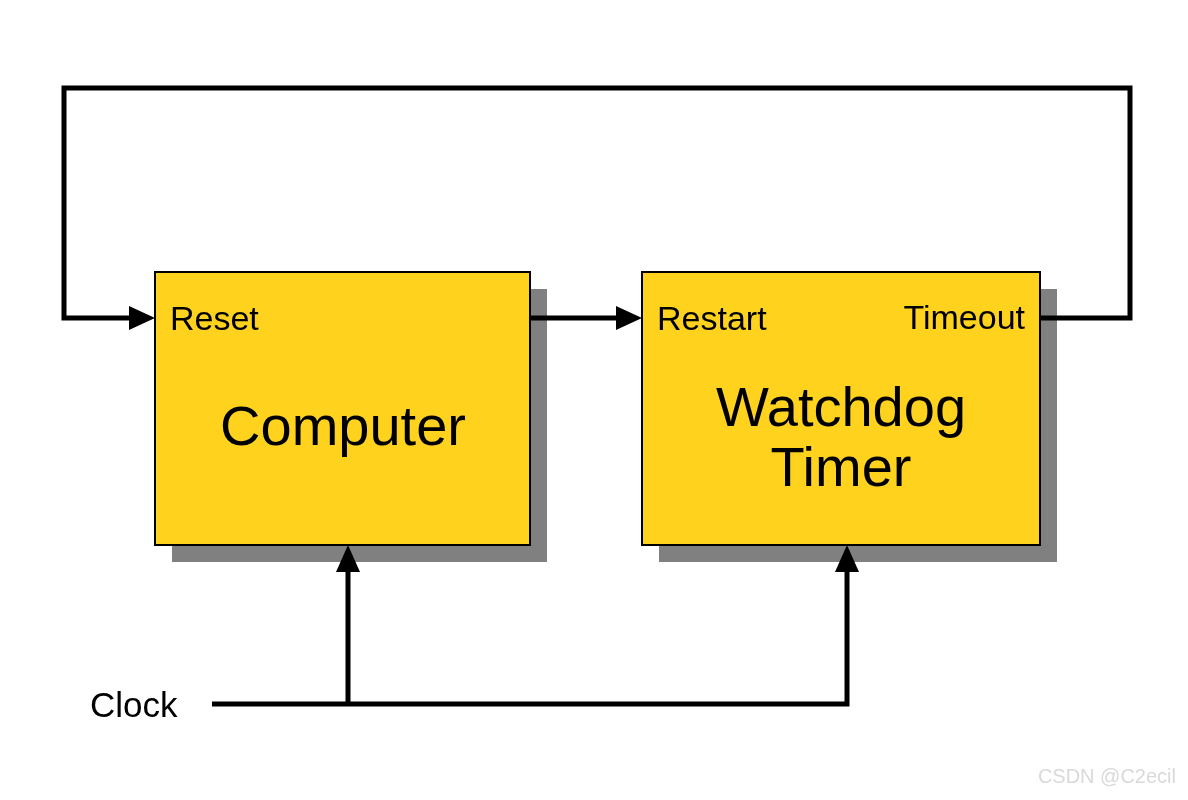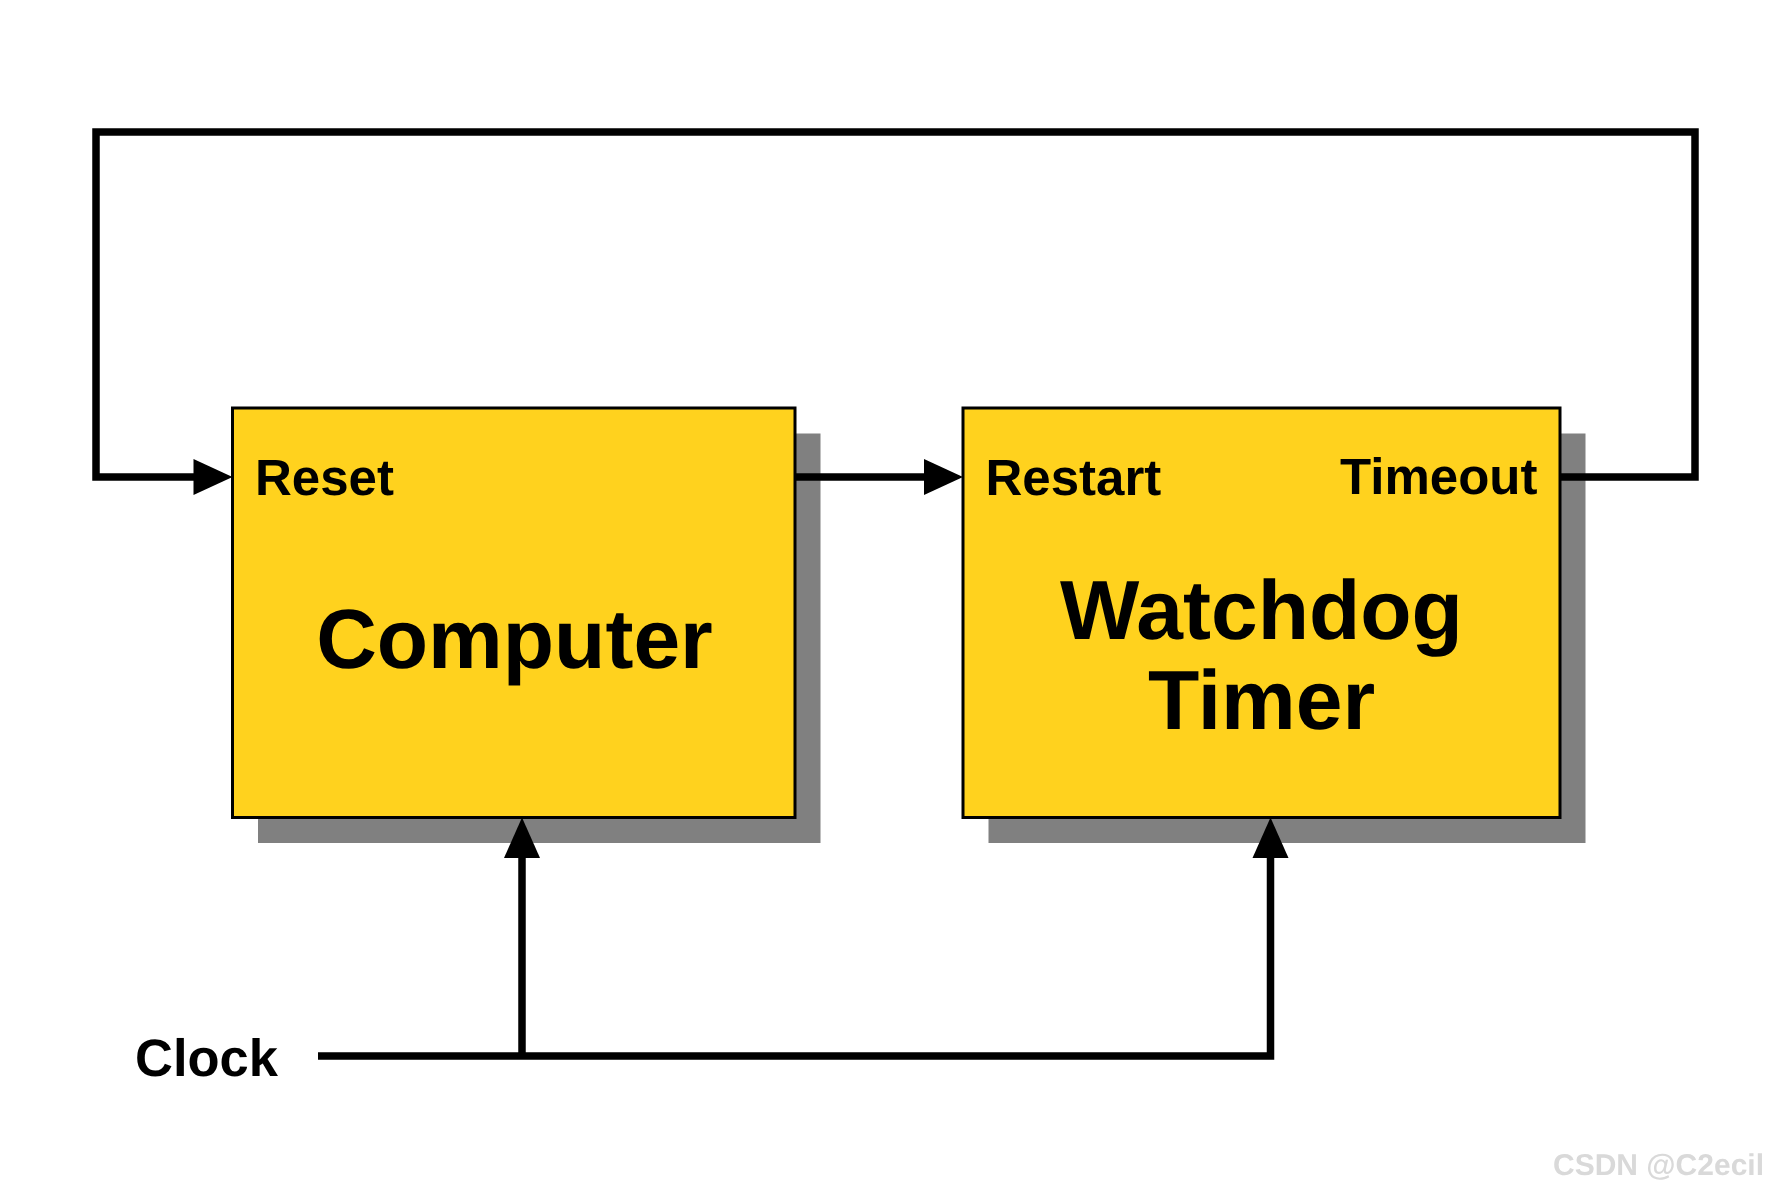--- a/index.html
+++ b/index.html
@@ -7,21 +7,20 @@
     padding: 0;
     background: #ffffff;
   }
   .canvas {
     position: relative;
     width: 1188px;
     height: 800px;
     background: #ffffff;
     overflow: hidden;
     font-family: "Liberation Sans", sans-serif;
-    font-weight: bold;
   }
   svg { display: block; }
   .connector {
     fill: none;
     stroke: #000000;
     stroke-width: 5;
     stroke-linejoin: miter;
   }
   .arrowhead { fill: #000000; stroke: none; }
   .box { stroke: #000000; stroke-width: 2; }

